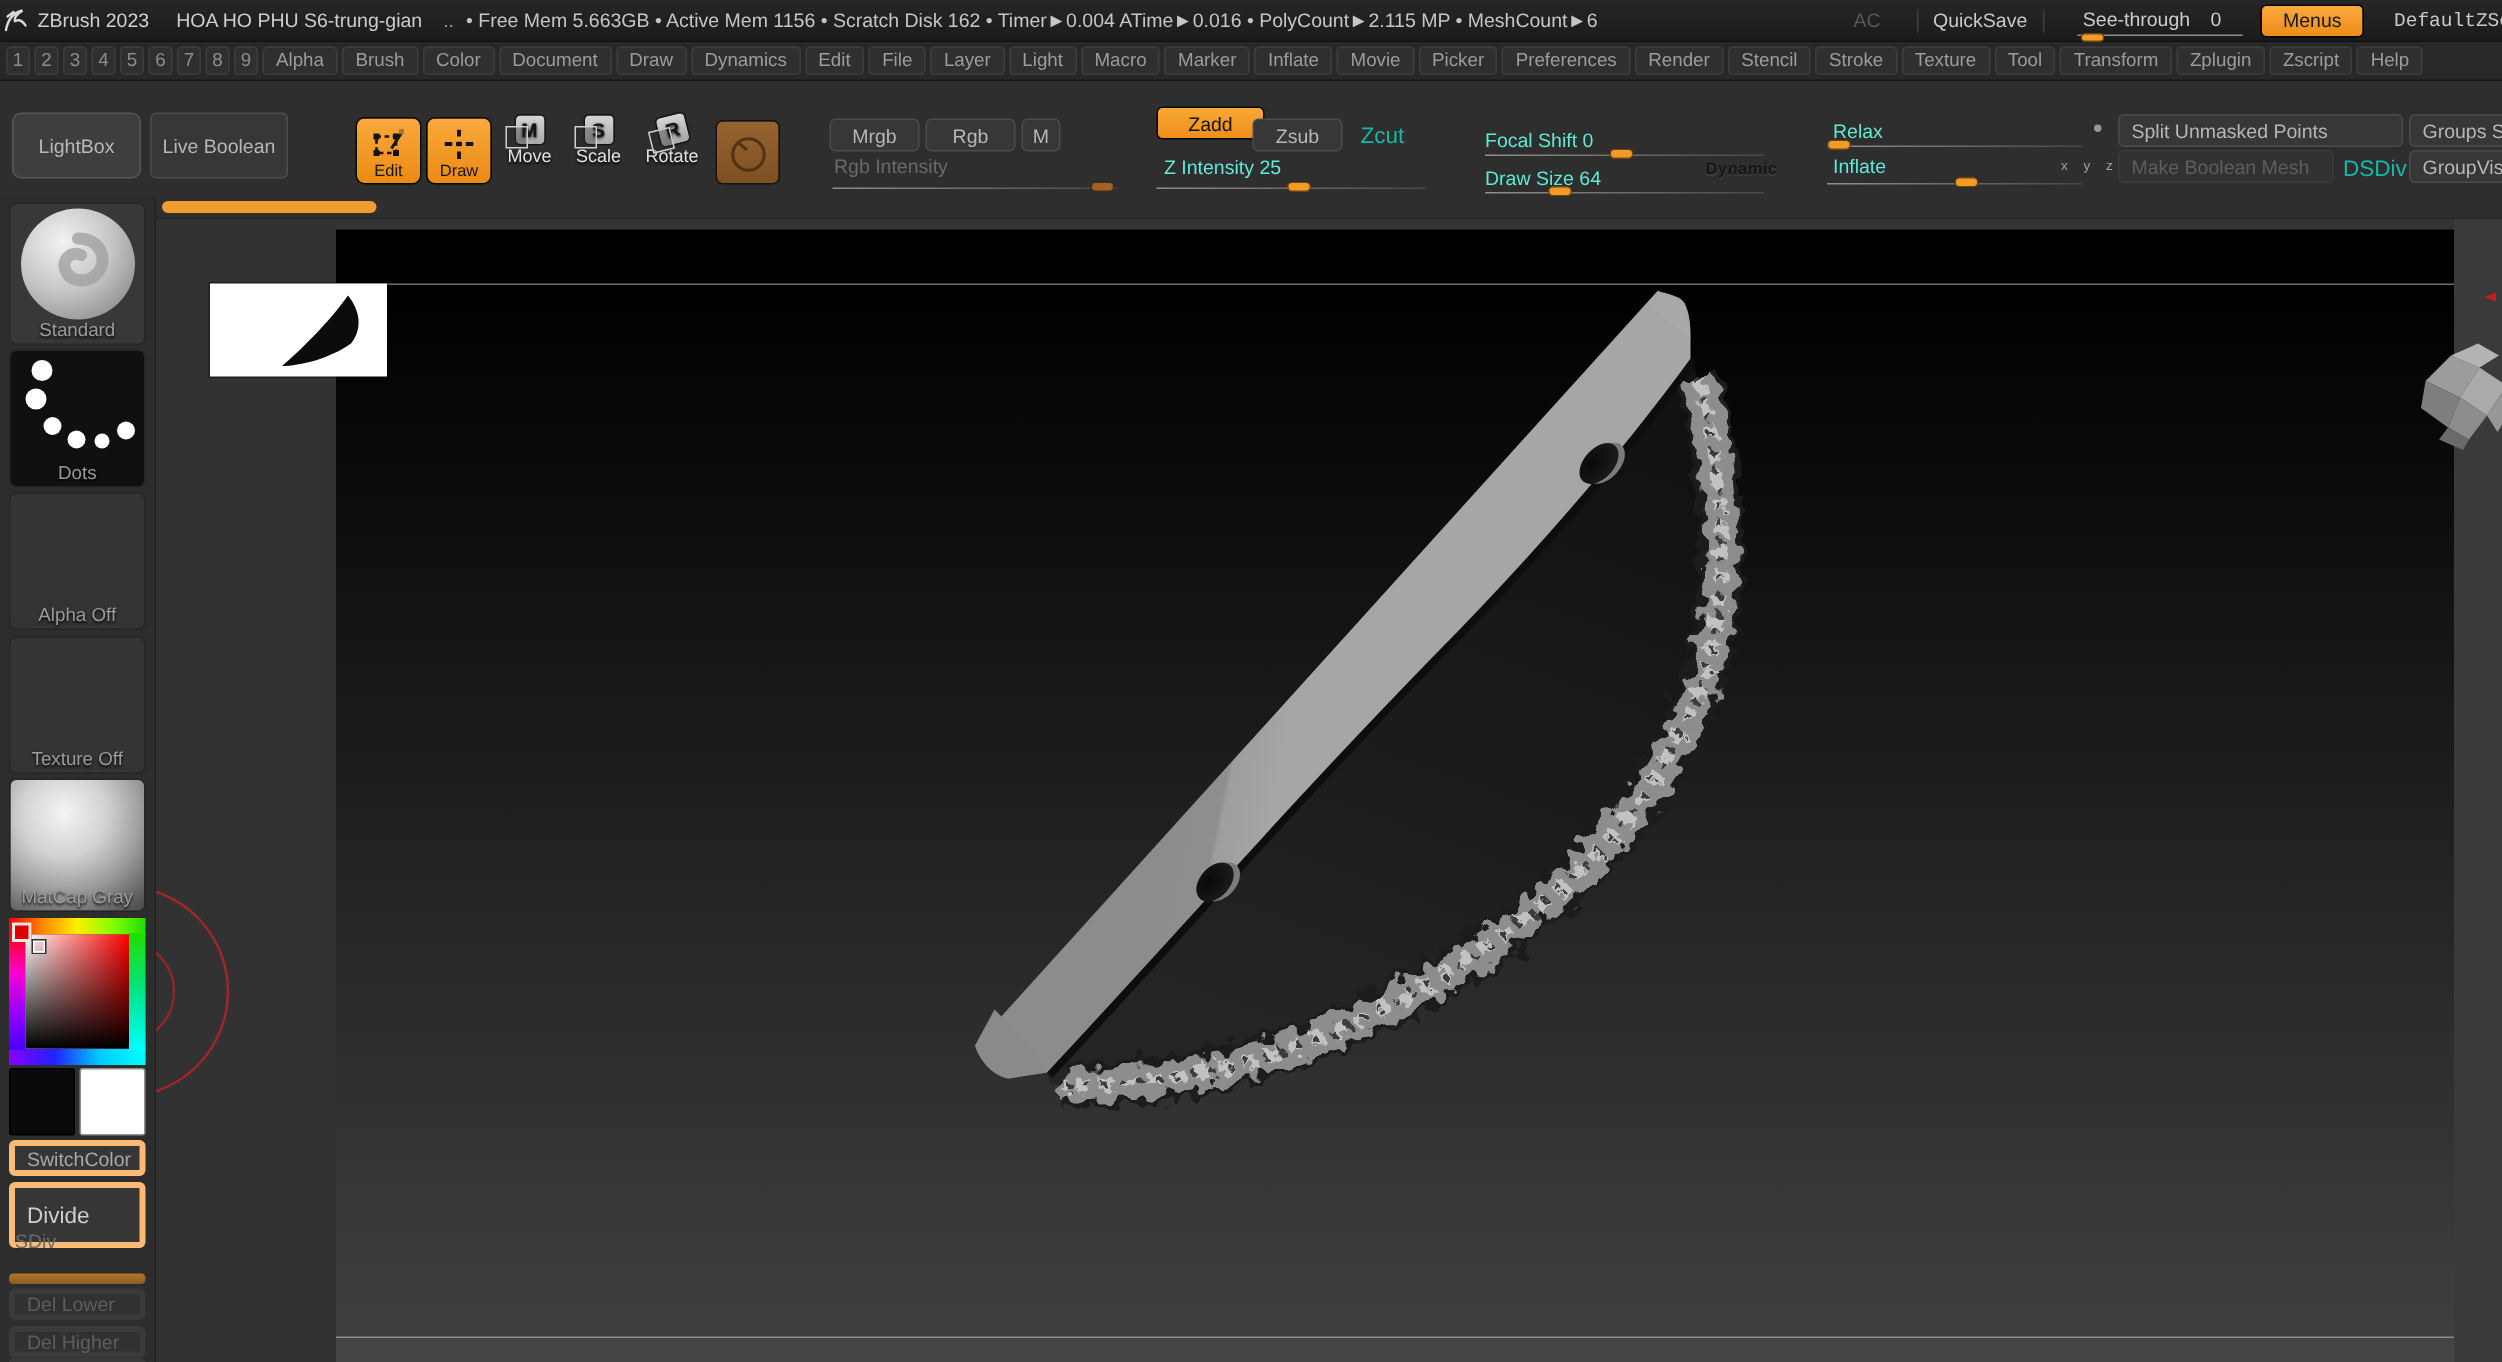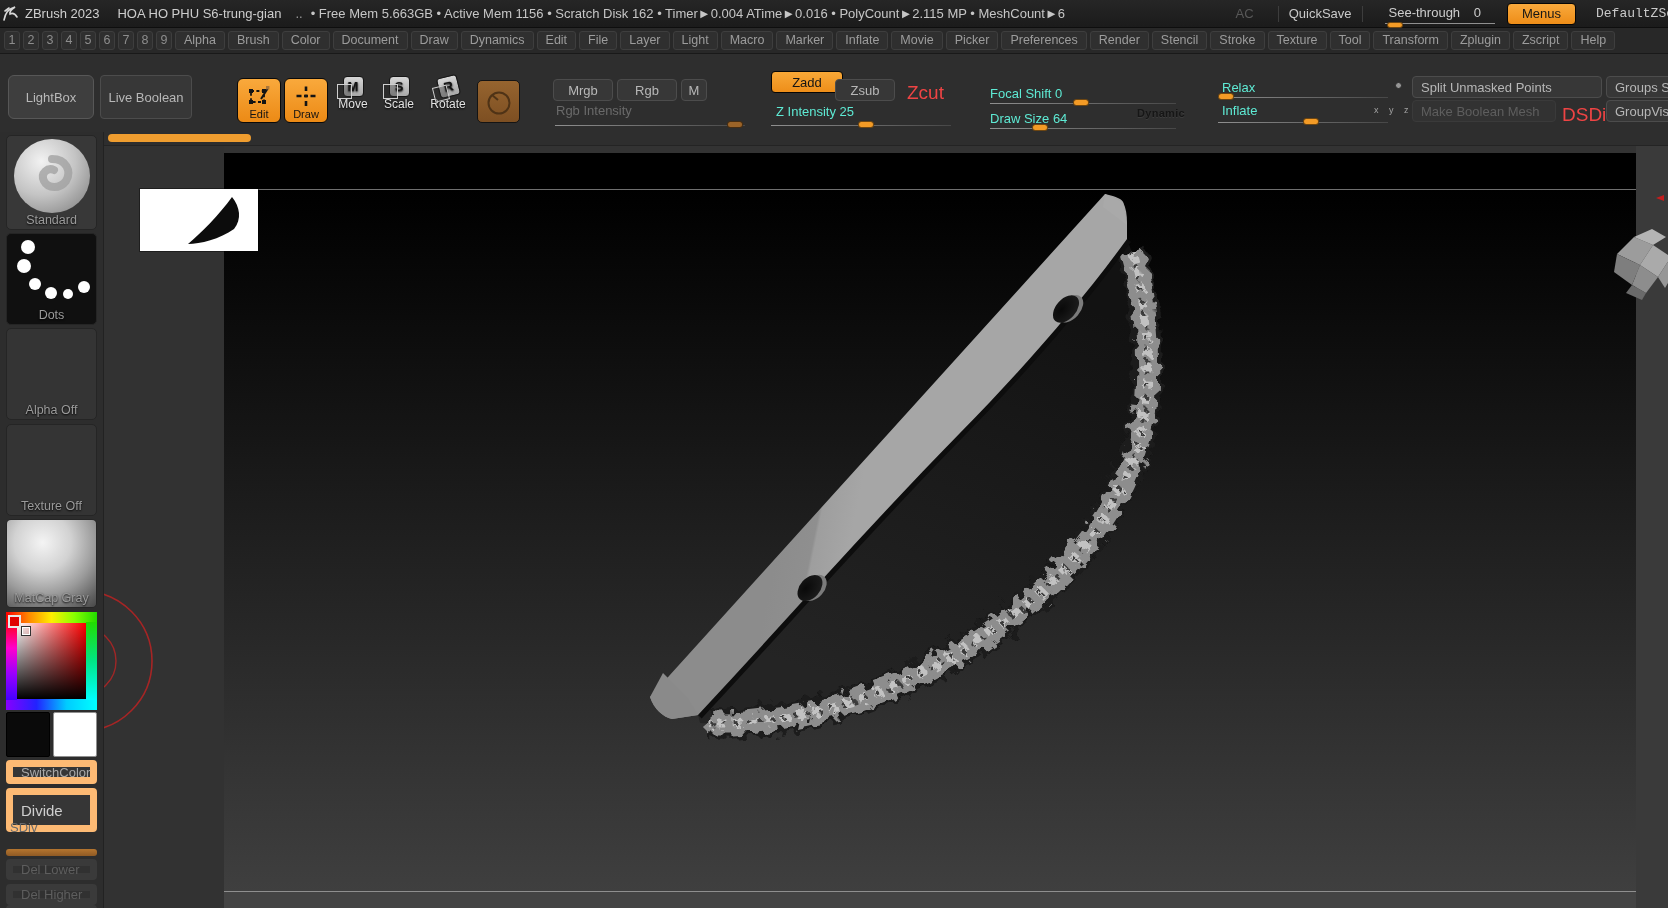--- a/index.html
+++ b/index.html
@@ -46,21 +46,21 @@
   .shelf { position:absolute; left:0; top:54px; width:1668px; height:91px; background:#2e2e2e; }
   .abs { position:absolute; }
   .btn {
     display:flex; align-items:center; justify-content:center;
     background:#373737; border:1px solid #4c4c4c; border-radius:4px;
     color:#b7b7b7; font-size:13px;
   }
   .btn.big { background:#3e3e3e; border:1px solid #575757; border-radius:6px; color:#b9b9b9; }
   .btn.dim { background:#323232; border-color:#3a3a3a; color:#5e5e5e; }
   .btn.orange { background:linear-gradient(#f8a837,#ee8e19); border:1px solid #060606; color:#141414; }
-  .txt-dim { color:#ef4444; font-size:19px; }
+  .txt-dim { color:#14b8a6; font-size:15px; }
   .slabel { font-size:13px; color:#5eead4; white-space:nowrap; }
   .slabel.dim { color:#6a6a6a; }
   .track { height:1px; background:linear-gradient(to right,#8f8f8f,#474747); }
   .handle { position:absolute; width:16px; height:7px; border-radius:3.5px; background:#f39b26; border:1px solid rgba(0,0,0,.55); }
   .handle.brown { background:#9c6428; }
   .tool {
     display:flex; flex-direction:column; align-items:center; justify-content:flex-end;
     background:linear-gradient(#f9a93c,#ec8a15); border:1.5px solid #0a0a0a; border-radius:6px;
     font-size:11px; color:#141414; padding-bottom:2px;
   }
@@ -70,21 +70,21 @@
   .badge::before { content:""; position:absolute; left:-7px; top:7px; width:13px; height:13px; border:1.5px solid #cfcfcf; background:rgba(40,40,40,.35); }
   .badge.tilt { transform:rotate(-14deg); }
   .dyn { font-size:11px; font-weight:bold; color:#161616; text-shadow:0 1px 0 rgba(255,255,255,.07); letter-spacing:.3px; }
   .axis-dot { width:7px; height:7px; border-radius:50%; background:#969696; border:1px solid #2a2a2a; }
   .xyz { font-size:9px; letter-spacing:4px; color:#a2a2a2; }
   .orange-bar { background:#ef9d2f; border-radius:4px; }
   
   .sidebar { position:absolute; left:0; top:132px; width:104px; height:776px; background:#2d2d2d; border-right:1px solid #222; z-index:5; }
   .thumb { position:absolute; left:6px; width:91px; background:#383838; border:1px solid #252525; border-radius:5px; overflow:hidden; }
   .thumb .tlabel { position:absolute; left:0; right:0; bottom:2px; text-align:center; font-size:12.5px; color:#9b9b9b; text-shadow:0 1px 2px #000; }
-  .sbtn { position:absolute; left:6px; width:91px; background:#363636; border:7px solid #fdba74; border-radius:4px; display:flex; align-items:center; padding-left:8px; font-size:13px; color:#a8a8a8; }
+  .sbtn { position:absolute; left:6px; width:91px; background:#363636; border:4px solid #fdba74; border-radius:4px; display:flex; align-items:center; padding-left:8px; font-size:13px; color:#a8a8a8; }
   .sbtn.dim { background:#313131; border-color:#3a3a3a; color:#5e5e5e; }
   .sphere-std { width:76px; height:74px; margin:3px auto 0; border-radius:50%;
     background:radial-gradient(circle at 36% 30%, #f2f2f2, #c4c4c4 48%, #8e8e8e 85%, #7c7c7c); position:relative; }
   .matcap { position:absolute; inset:0;
     background:radial-gradient(circle at 40% 26%, #f4f4f4, #d2d2d2 34%, #9c9c9c 62%, #5f5f5f 88%, #484848); }
   .picker { position:absolute; left:6px; width:91px; }
   .pk-top,.pk-bottom,.pk-left,.pk-right { position:absolute; }
   .pk-top { left:0; right:0; top:0; height:11px; background:linear-gradient(to right,#ff0000,#ff8800,#ffee00,#88ff00,#22dd00); }
   .pk-bottom { left:0; right:0; bottom:0; height:11px; background:linear-gradient(to right,#8800ff,#2222ff,#00ccff,#00ffff); }
   .pk-left { left:0; top:10px; bottom:10px; width:11px; background:linear-gradient(#ff0011,#ff00cc,#9900ff,#4400ff); }

